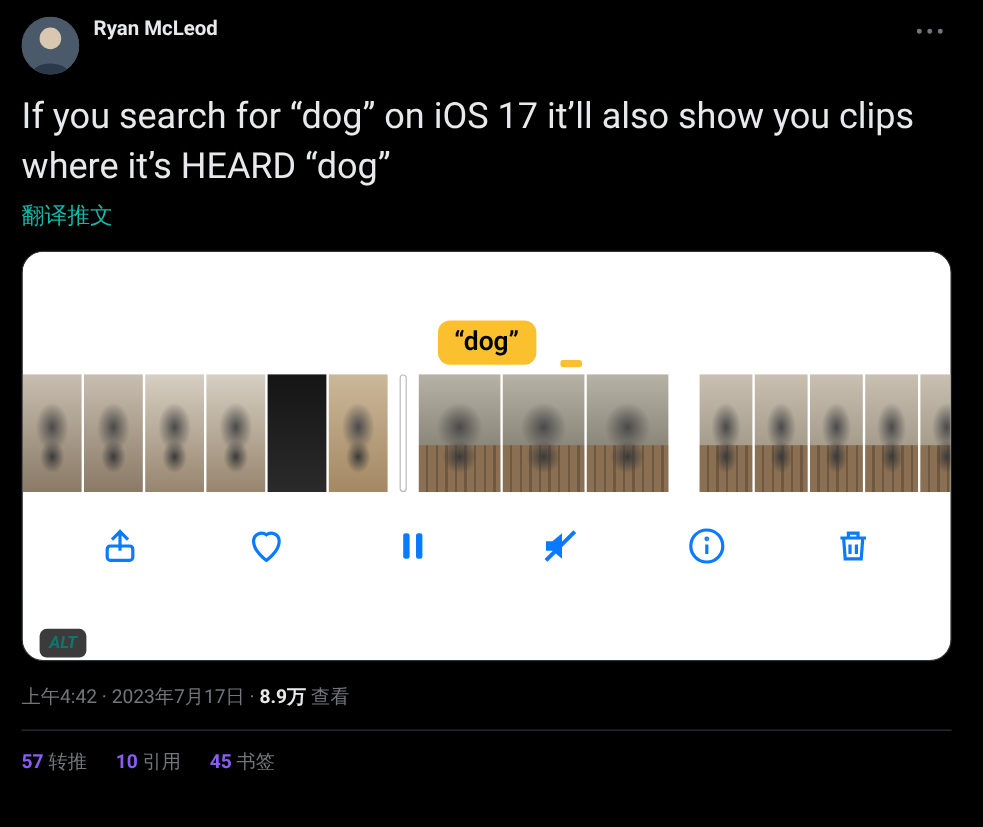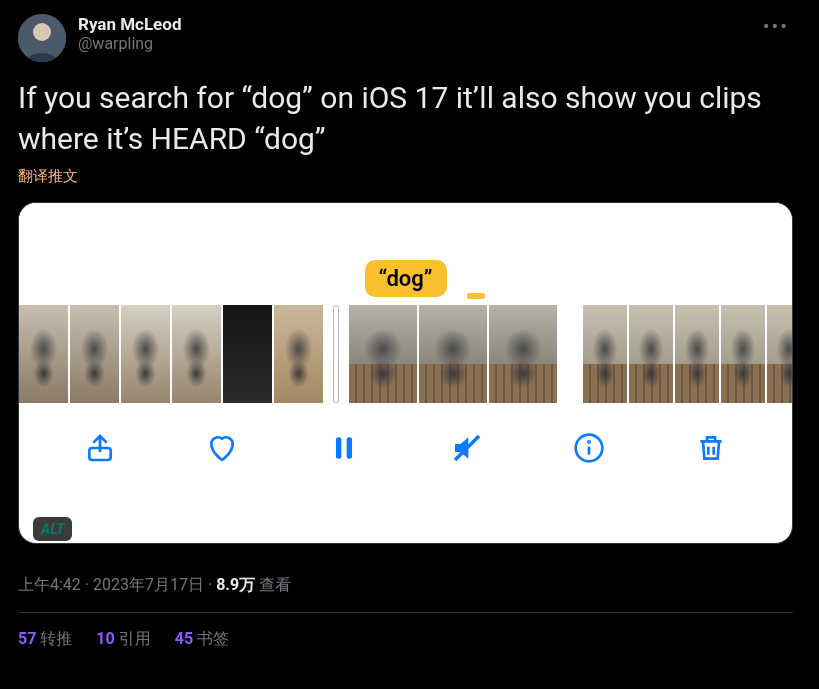--- a/index.html
+++ b/index.html
@@ -46,22 +46,22 @@
     padding: 0 4px;
     cursor: pointer;
   }
   .body-text {
     margin-top: 16px;
     font-size: 30px;
     line-height: 1.35;
     color: #e7e9ea;
   }
   .translate {
-    color: #fdba74;
-    font-size: 15px;
+    color: #14b8a6;
+    font-size: 19px;
     margin-top: 8px;
     cursor: pointer;
   }
   .media-card {
     margin-top: 16px;
     border-radius: 18px;
     background: #fff;
     overflow: hidden;
     position: relative;
     height: 342px;
@@ -170,21 +170,21 @@
     font-size: 14px;
     font-weight: 700;
     padding: 4px 8px;
     border-radius: 6px;
     cursor: pointer;
     font-style: italic;
   }
   .meta {
     color: #71767b;
     font-size: 16px;
-    margin-top: 31px;
+    margin-top: 20px;
   }
   .meta .sep { margin: 0 4px; }
   .meta strong { color: #e7e9ea; font-weight: 700; }
   .divider {
     border-top: 1px solid #2f3336;
     margin-top: 16px;
   }
   .stats {
     display: flex;
     gap: 24px;
@@ -206,21 +206,20 @@
   <div class="header">
     <div class="avatar">
       <svg viewBox="0 0 48 48">
           <rect width="48" height="48" fill="#4a5a6a"></rect>
           <circle cx="24" cy="18" r="9" fill="#d9c7b2"></circle>
           <path d="M8 48c2-12 30-12 32 0" fill="#2a3a4a"></path>
         </svg>
     </div>
     <div class="name-block">
       <div class="display-name">Ryan McLeod</div>
-      <div class="handle">@warpling</div>
     </div>
     <div class="more">•••</div>
   </div>
 
   <div class="body-text">If you search for “dog” on iOS 17 it’ll also show you clips where it’s HEARD “dog”</div>
   <div class="translate">翻译推文</div>
 
   <div class="media-card">
     <div class="media-top">
       <div class="dog-chip">“dog”</div>

